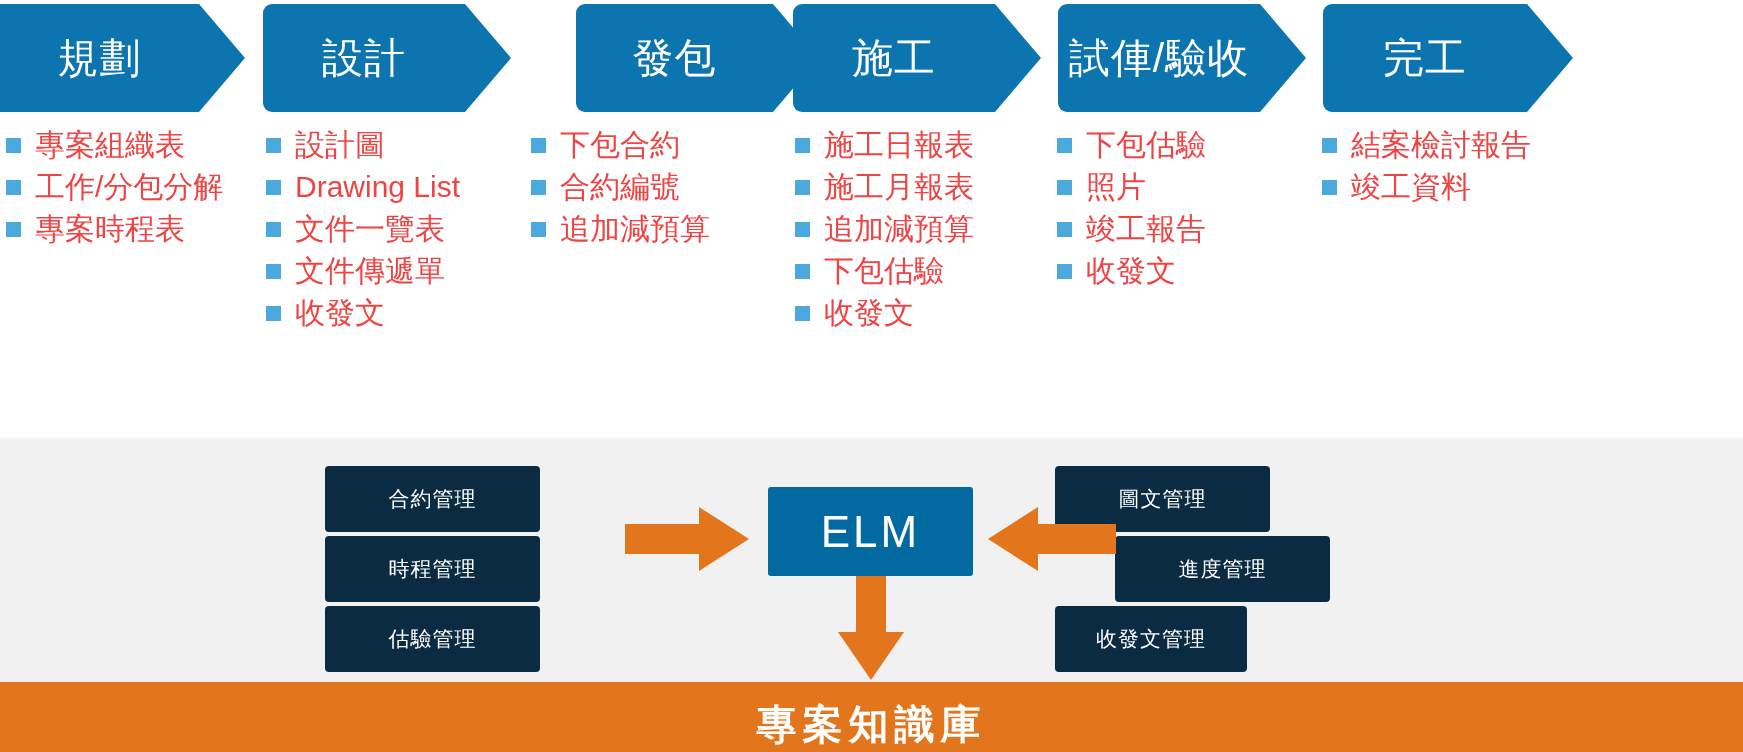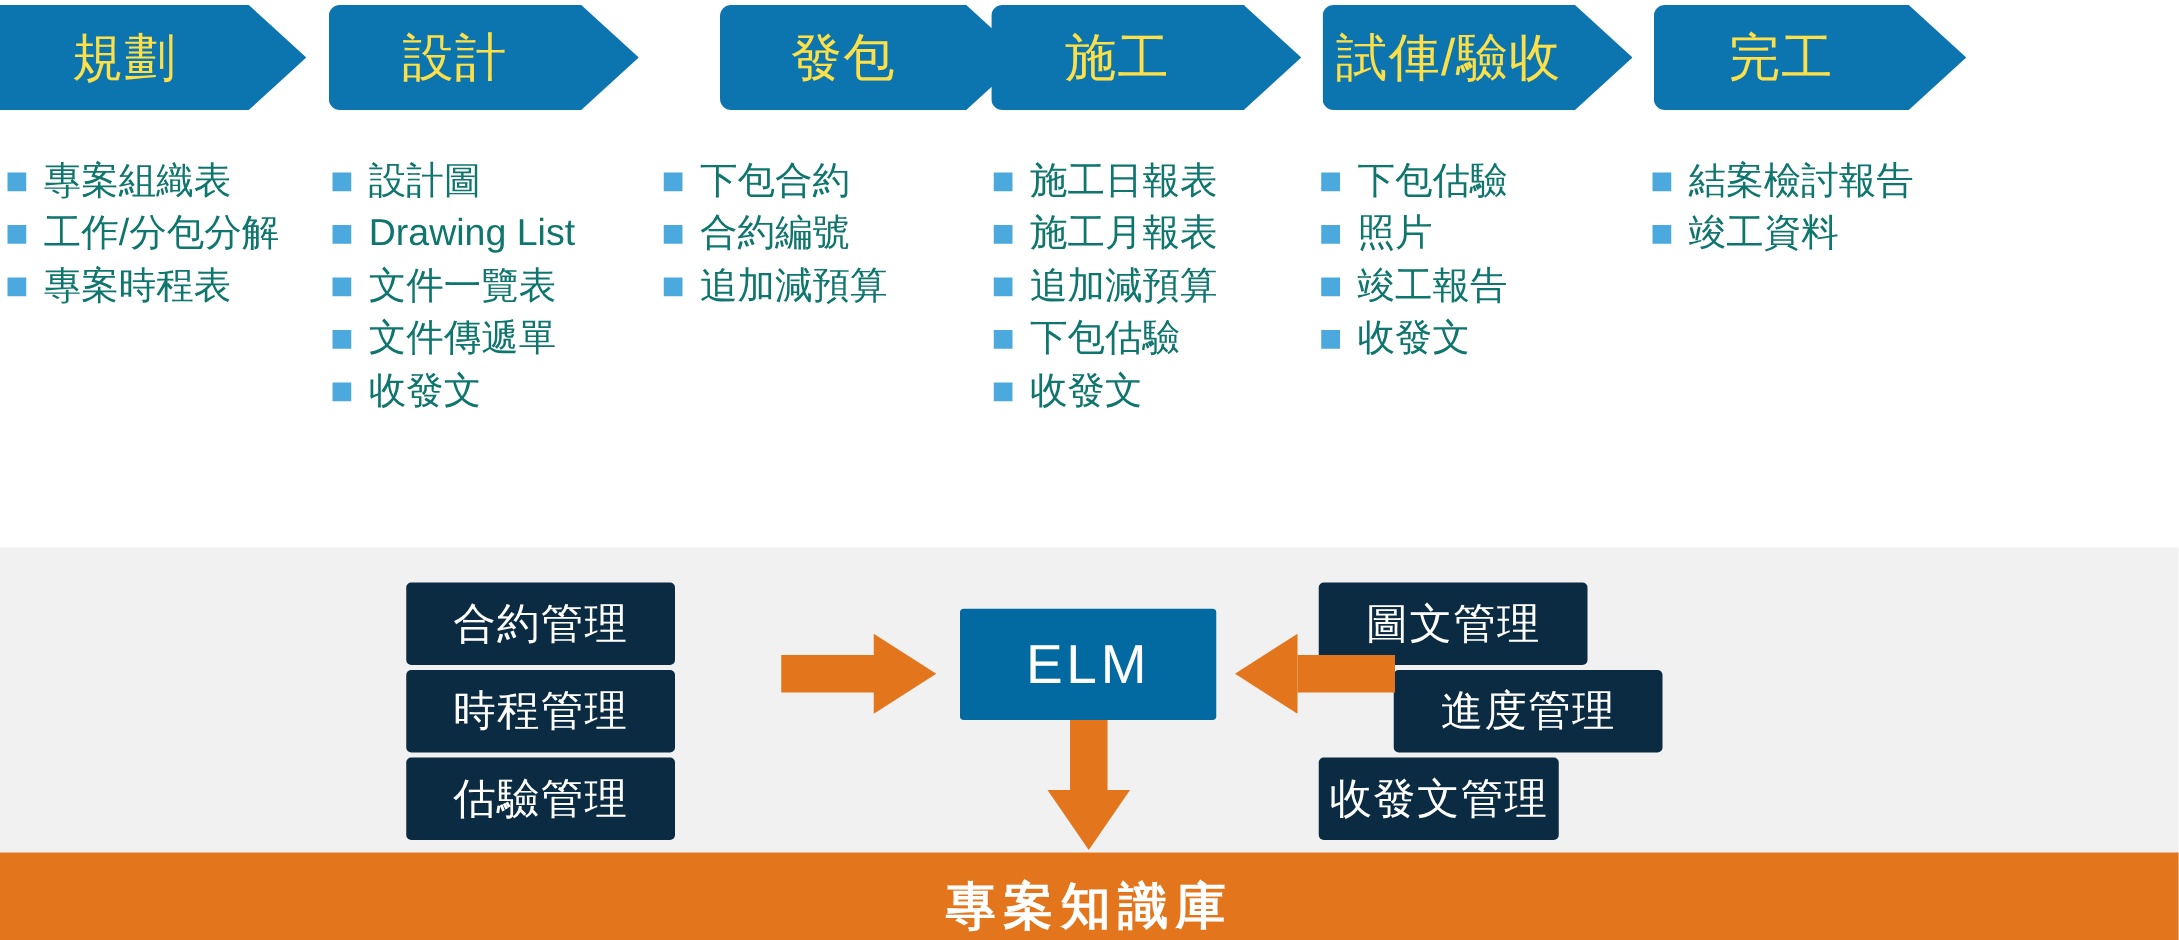--- a/index.html
+++ b/index.html
@@ -8,39 +8,39 @@
     background:#ffffff;
     font-family:"Liberation Sans","DejaVu Sans",sans-serif;
     overflow:hidden;
     position:relative;
   }
   #stage{position:absolute;left:0;top:0;width:1743px;height:752px;}
 
   
   .chevron-row{position:absolute;left:0;top:4px;width:1743px;height:108px;}
   .chevron{
-    position:absolute;top:0;height:84px;
+    position:absolute;top:0;height:108px;
     background:#0C75AF;
-    color:#fde047;
+    color:#ffffff;
     display:flex;align-items:center;justify-content:center;
     font-size:41px;font-weight:400;letter-spacing:1px;
     -webkit-clip-path:polygon(0 0, calc(100% - 46px) 0, 100% 50%, calc(100% - 46px) 100%, 0 100%);
     clip-path:polygon(0 0, calc(100% - 46px) 0, 100% 50%, calc(100% - 46px) 100%, 0 100%);
     box-sizing:border-box;padding-right:46px;
   }
   .chevron.rounded{border-radius:9px 0 0 9px;}
   .chevron-label{white-space:nowrap;}
 
   
   .list-col{position:absolute;top:128px;}
   .bullet-item{
     display:flex;align-items:flex-start;
     margin-bottom:9px;
     font-size:30px;line-height:33px;
-    color:#0f766e;
+    color:#ef4444;
     white-space:nowrap;
   }
   .bullet-sq{
     width:15px;height:15px;min-width:15px;
     background:#4BA9DD;
     margin-top:10px;margin-right:14px;
     display:inline-block;
   }
 
   
@@ -48,21 +48,21 @@
     position:absolute;left:0;top:438px;width:1743px;height:244px;
     background:#F1F1F1;
   }
   .sysbox{
     position:absolute;
     width:215px;height:66px;
     background:#0A2B42;
     border-radius:4px;
     color:#ffffff;
     display:flex;align-items:center;justify-content:center;
-    font-size:34px;letter-spacing:1px;
+    font-size:21px;letter-spacing:1px;
     box-sizing:border-box;
     font-family:Liberation Mono, monospace;
   }
   .elm-box{
     position:absolute;
     left:768px;top:487px;width:205px;height:89px;
     background:#0369a1;
     border-radius:3px;
     color:#ffffff;
     display:flex;align-items:center;justify-content:center;

